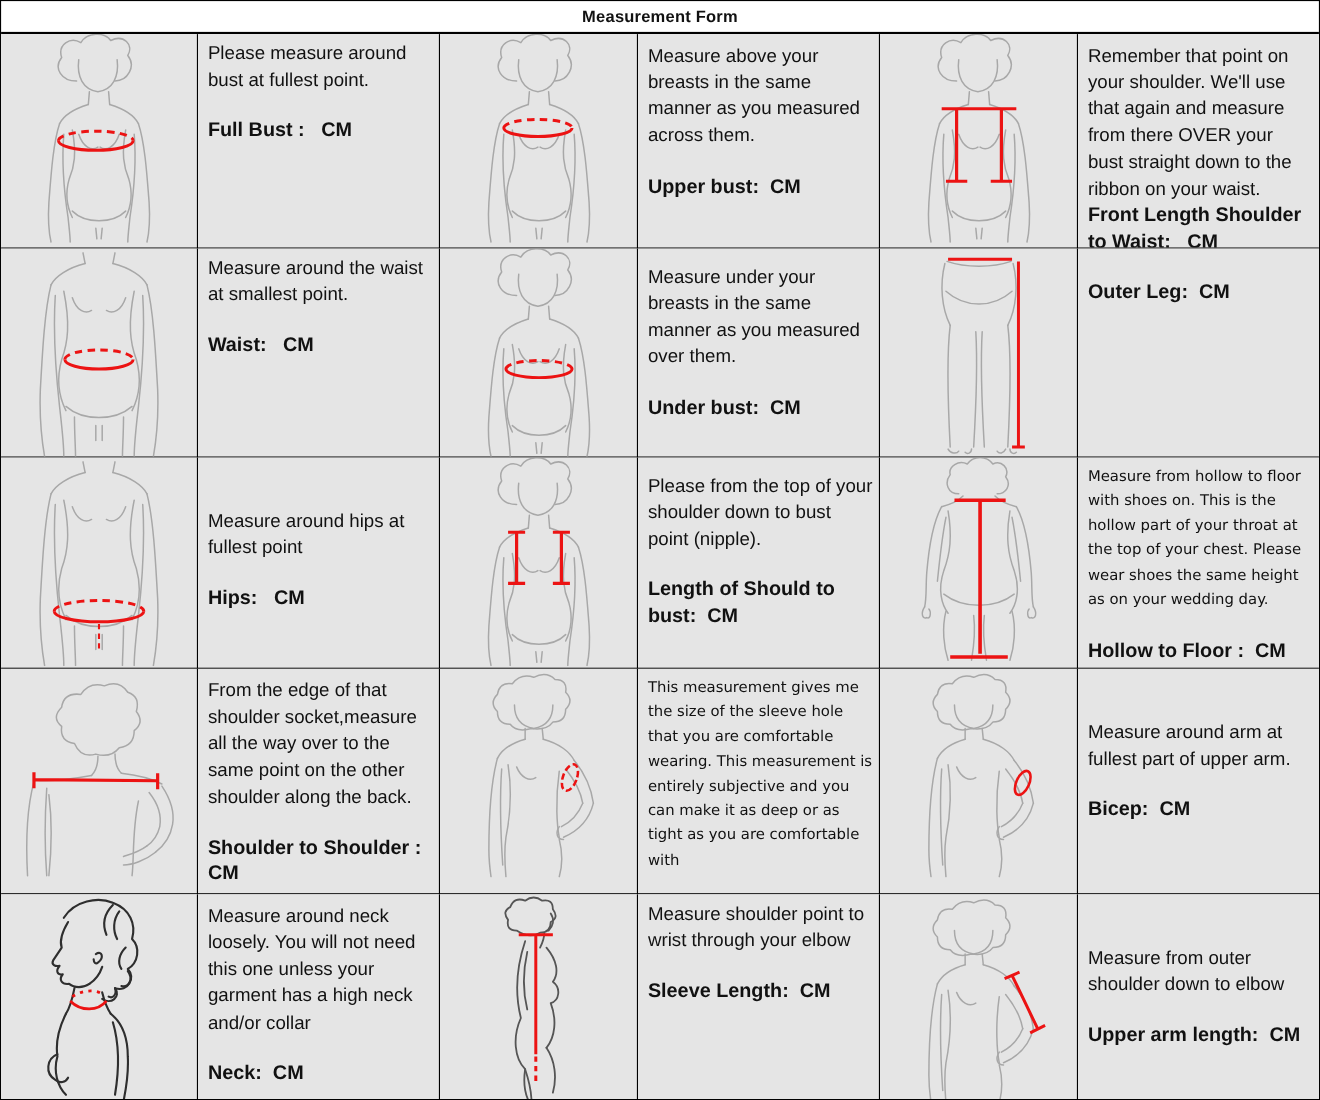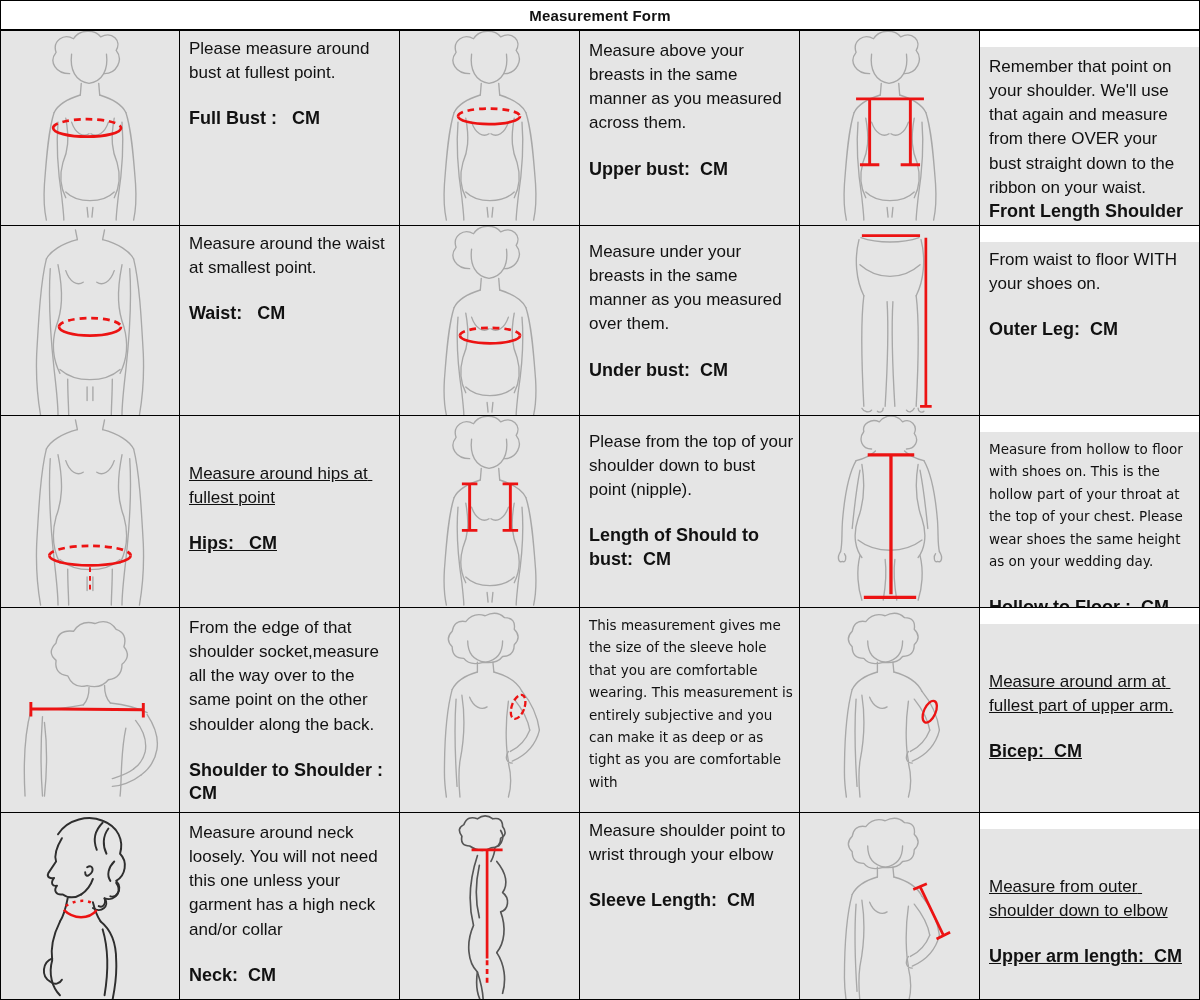--- a/index.html
+++ b/index.html
@@ -3,34 +3,34 @@
 <meta charset="utf-8">
 <style>
   * { box-sizing: border-box; margin: 0; padding: 0; }
   html,body { background:#fff; }
   body { font-family: "Liberation Sans", sans-serif; color:#111; }
   .page { width:1200px; height:1000px; border:1px solid #000; background:#fff; overflow:hidden; }
   .titlebar { height:30px; border-bottom:2px solid #000; display:flex; align-items:center; justify-content:center; }
   .titlebar h1 { font-size:15px; font-weight:bold; letter-spacing:.2px; }
   .grid { display:grid; grid-template-columns:179px 220px 180px 220px 180px 219px; grid-template-rows:195px 190px 192px 205px 194px; }
   .cell { border-right:1px solid #000; border-bottom:1px solid #000; overflow:hidden; background:#e5e5e5; }
-  .cell:nth-child(6n) { border-right:none;margin-top:16px; }
+  .cell:nth-child(6n) { border-right:none; }
   .grid .cell:nth-last-child(-n+6) { border-bottom:none; }
   .figcell { display:flex; align-items:flex-start; justify-content:center; }
   .fig { width:172px; height:190px; display:block; }
   .txt { padding:6px 5px 4px 9px; }
   .desc { font-size:17px; line-height:1.42; white-space:pre-wrap; }
   .label { font-size:18px; font-weight:bold; line-height:1.32; margin-top:22px; white-space:pre-wrap; }
   .small .desc { font-family:"DejaVu Sans", sans-serif; font-size:13.5px; line-height:1.66; }
   .small .label { margin-top:24px; }
   .nogap .label { margin-top:0; }
   .pt8  { padding-top:8px; }
   .pt14 { padding-top:14px; }
   .pt34 { }
-  .pt46 { padding-top:46px;text-decoration:underline; }
+  .pt46 { padding-top:46px; }
   
   .sketch { stroke:#a8a8a8; stroke-width:1.4; fill:none; stroke-linecap:round; stroke-linejoin:round; }
   .ink    { stroke:#2e2e2e; stroke-width:2;   fill:none; stroke-linecap:round; stroke-linejoin:round; }
   .ink2   { stroke:#555;    stroke-width:1.7; fill:none; stroke-linecap:round; stroke-linejoin:round; }
   .red    { stroke:#ec1313; fill:none; stroke-linecap:butt; }
 </style>
 </head>
 <body>
 
 <svg width="0" height="0" style="position:absolute" aria-hidden="true">
@@ -235,21 +235,20 @@
     </div>
     <div class="cell figcell">
       <svg class="fig" viewBox="0 0 170 196" aria-label="outer-leg-figure">
         <use href="#fig-legs"></use>
         <g class="red" stroke-width="2.8">
           <path d="M56,10 L116,10 M122,12 L122,186 M116,186 L128,186"></path>
         </g>
       </svg>
     </div>
     <div class="cell txt pt34">
-      <p class="desc">From waist to floor WITH your shoes on.</p>
       <p class="label">Outer Leg:  CM</p>
     </div>
 
     <div class="cell figcell">
       <svg class="fig" viewBox="0 0 170 196" aria-label="hips-figure">
         <use href="#fig-torso"></use>
         <g class="red" stroke-width="2.8">
           <path d="M43,144 A42,10 0 0 0 127,144"></path>
           <path d="M43,144 A42,10 0 0 1 127,144" stroke-dasharray="7 5"></path>
           <path d="M85,156 L85,182" stroke-dasharray="5 4" stroke-width="2"></path>

